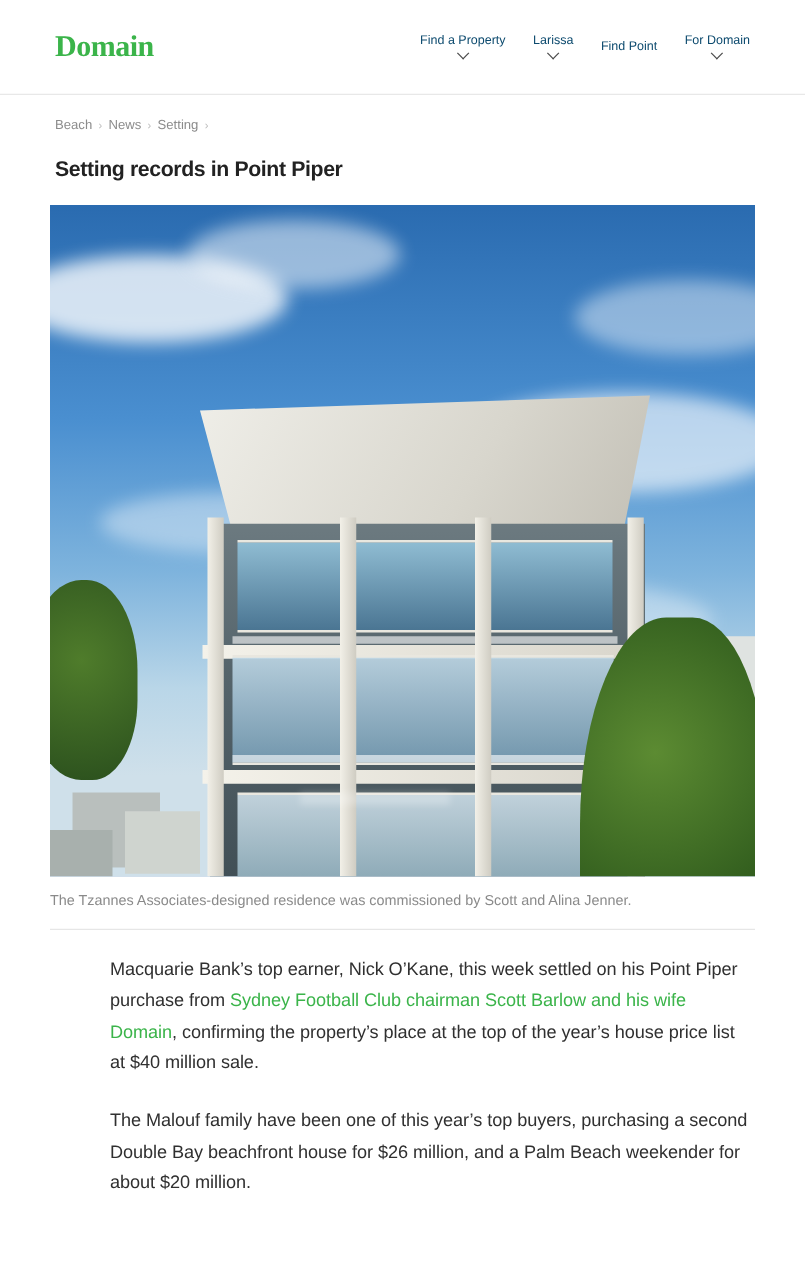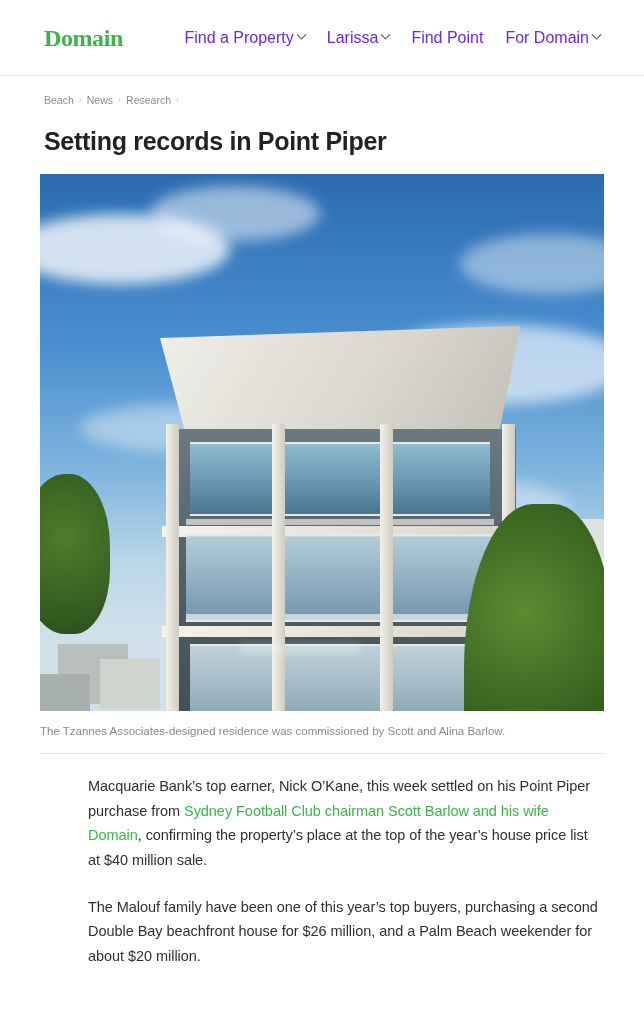--- a/index.html
+++ b/index.html
@@ -35,27 +35,28 @@
     font-style: normal;
     line-height: 1;
   }
   .nav {
     margin-left: auto;
     display: flex;
     align-items: center;
     gap: 22px;
   }
   .nav-item {
-    font-size: 16px;
-    color: #6d28d9;
+    font-size: 10px;
+    color: #0c4a6e;
     display: inline-flex;
     align-items: center;
     gap: 4px;
     white-space: nowrap;
     cursor: pointer;
+    flex-direction: column;
   }
   .chev {
     display: inline-block;
     width: 7px;
     height: 7px;
     border-right: 1.3px solid #4a4a4a;
     border-bottom: 1.3px solid #4a4a4a;
     transform: rotate(45deg) translate(-2px, -2px);
   }
 
@@ -69,21 +70,21 @@
     font-size: 10.5px;
     color: #8c8c8c;
   }
   .crumb { color: #8c8c8c; cursor: pointer; }
   .crumb.last { color: #9a9a9a; }
   .crumb-sep { color: #bdbdbd; font-size: 9px; }
 
   
   .article-title {
     margin: 20px 44px 0 44px;
-    font-size: 25px;
+    font-size: 17px;
     font-weight: bold;
     letter-spacing: -0.3px;
     color: #222222;
     line-height: 1.2;
   }
 
   
   .hero-wrap {
     margin: 18px 40px 0 40px;
   }
@@ -246,21 +247,21 @@
       </div>
 
     </div>
   </div>
 
   <div class="breadcrumb">
     <span class="crumb">Beach</span>
     <span class="crumb-sep">›</span>
     <span class="crumb">News</span>
     <span class="crumb-sep">›</span>
-    <span class="crumb">Research</span>
+    <span class="crumb">Setting</span>
     <span class="crumb-sep">›</span>
   </div>
 
   <h1 class="article-title">Setting records in Point Piper</h1>
 
   <div class="hero-wrap">
     <div class="hero">
       <div class="sky"></div>
       <div class="cloud c1"></div>
       <div class="cloud c2"></div>
@@ -290,21 +291,21 @@
 
       <div class="bldg b1"></div>
       <div class="bldg b2"></div>
       <div class="bldg b3"></div>
 
       <div class="tree-left"></div>
       <div class="tree-right"></div>
     </div>
   </div>
 
-  <div class="caption">The Tzannes Associates-designed residence was commissioned by Scott and Alina Barlow.</div>
+  <div class="caption">The Tzannes Associates-designed residence was commissioned by Scott and Alina Jenner.</div>
 
   <div class="article-body">
 
     <p>
       <span>Macquarie Bank’s top earner, Nick O’Kane, this week settled on his Point Piper purchase from </span><a class="inline-link">Sydney Football Club chairman Scott Barlow and his wife Domain</a><span>, confirming the property’s place at the top of the year’s house price list at $40 million sale.</span>
     </p>
 
 
     <p>
       <span>The Malouf family have been one of this year’s top buyers, purchasing a second Double Bay beachfront house for $26 million, and a Palm Beach weekender for about $20 million.</span>

